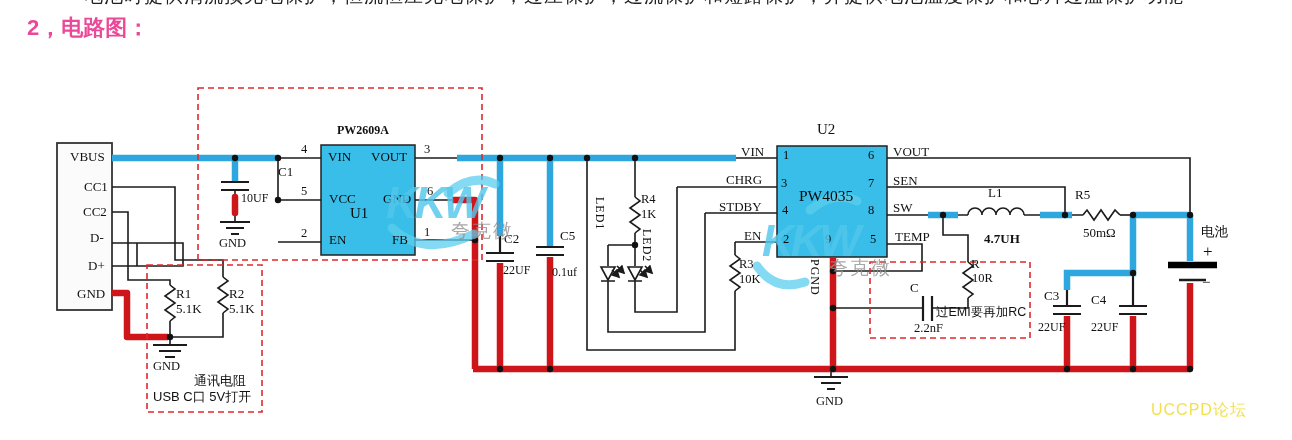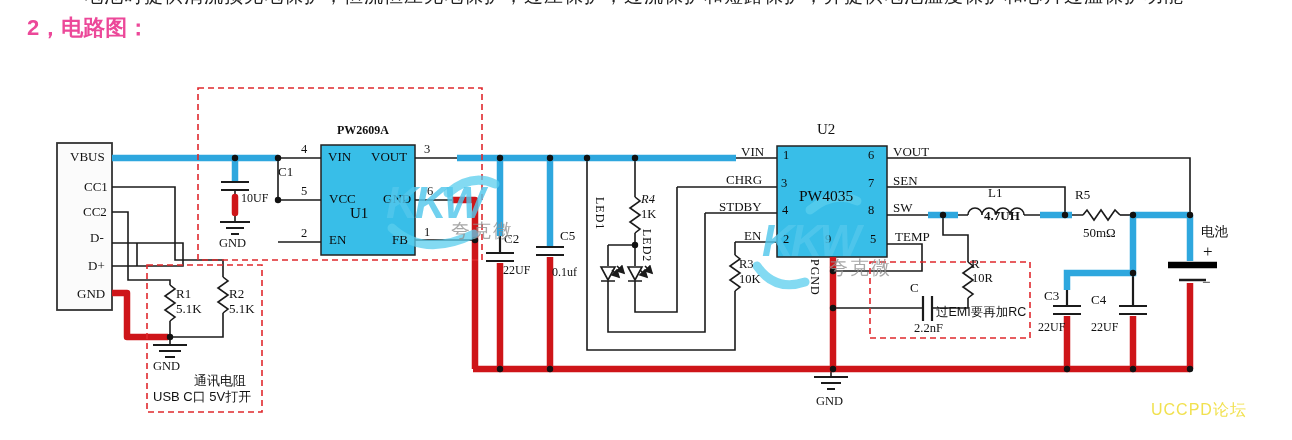--- a/index.html
+++ b/index.html
@@ -220,21 +220,21 @@
   <div class="lbl ictext" style="left:329px;top:233px;">EN</div>
   <div class="lbl ictext" style="left:392px;top:233px;">FB</div>
 
   <div class="lbl" style="left:504px;top:232px;">C2</div>
   <div class="lbl sm" style="left:503px;top:264px;">22UF</div>
   <div class="lbl" style="left:560px;top:229px;">C5</div>
   <div class="lbl sm" style="left:552px;top:266px;">0.1uf</div>
 
   <div class="lbl vert" style="left:593px;top:197px;">LED1</div>
   <div class="lbl vert" style="left:640px;top:229px;">LED2</div>
-  <div class="lbl num" style="left:641px;top:193px;font-style:italic;">R4</div>
+  <div class="lbl num" style="left:641px;top:193px;">R4</div>
   <div class="lbl num" style="left:641px;top:208px;">1K</div>
   <div class="lbl num" style="left:739px;top:258px;">R3</div>
   <div class="lbl num" style="left:739px;top:273px;">10K</div>
 
   <div class="lbl" style="left:817px;top:122px;font-size:15px;">U2</div>
   <div class="lbl ictext" style="left:799px;top:188px;font-size:15.5px;">PW4035</div>
   <div class="lbl" style="left:741px;top:145px;">VIN</div>
   <div class="lbl" style="left:726px;top:173px;">CHRG</div>
   <div class="lbl" style="left:719px;top:200px;">STDBY</div>
   <div class="lbl" style="left:744px;top:229px;">EN</div>
@@ -247,21 +247,21 @@
   <div class="lbl num ictext" style="left:782px;top:204px;">4</div>
   <div class="lbl num ictext" style="left:783px;top:233px;">2</div>
   <div class="lbl num ictext" style="left:868px;top:149px;">6</div>
   <div class="lbl num ictext" style="left:868px;top:177px;">7</div>
   <div class="lbl num ictext" style="left:868px;top:204px;">8</div>
   <div class="lbl num ictext" style="left:870px;top:233px;">5</div>
   <div class="lbl num ictext" style="left:825px;top:233px;">9</div>
   <div class="lbl vert" style="left:808px;top:259px;">PGND</div>
 
   <div class="lbl" style="left:988px;top:186px;">L1</div>
-  <div class="lbl bold" style="left:984px;top:209px;font-size:13px;">4.7UH</div>
+  <div class="lbl bold" style="left:984px;top:232px;font-size:13px;">4.7UH</div>
   <div class="lbl" style="left:1075px;top:188px;">R5</div>
   <div class="lbl" style="left:1083px;top:226px;">50mΩ</div>
   <div class="lbl" style="left:971px;top:257px;">R</div>
   <div class="lbl num" style="left:972px;top:272px;">10R</div>
   <div class="lbl" style="left:910px;top:281px;">C</div>
   <div class="lbl num" style="left:914px;top:322px;">2.2nF</div>
   <div class="lbl cn" style="left:936px;top:306px;font-size:12.5px;">过EMI要再加RC</div>
 
   <div class="lbl" style="left:1044px;top:289px;">C3</div>
   <div class="lbl sm" style="left:1038px;top:321px;">22UF</div>

